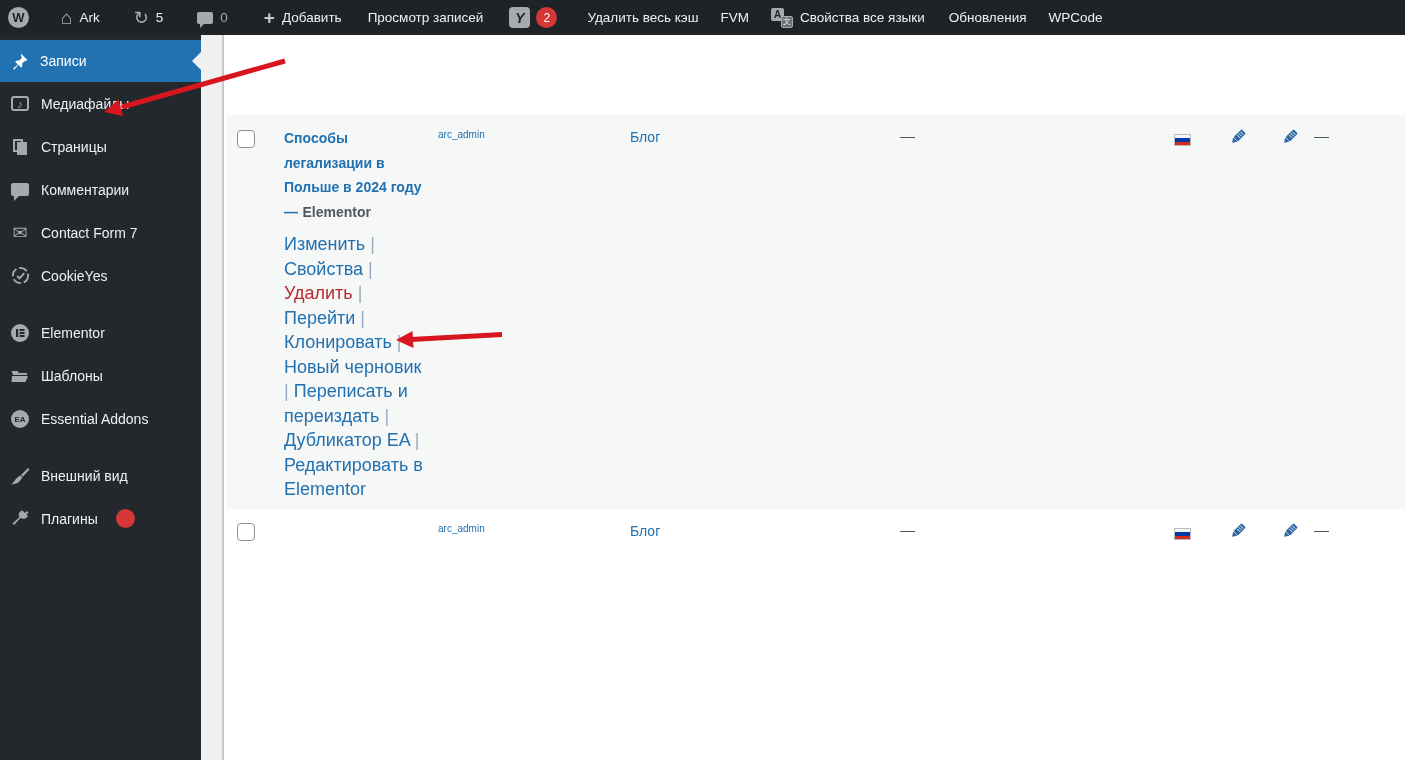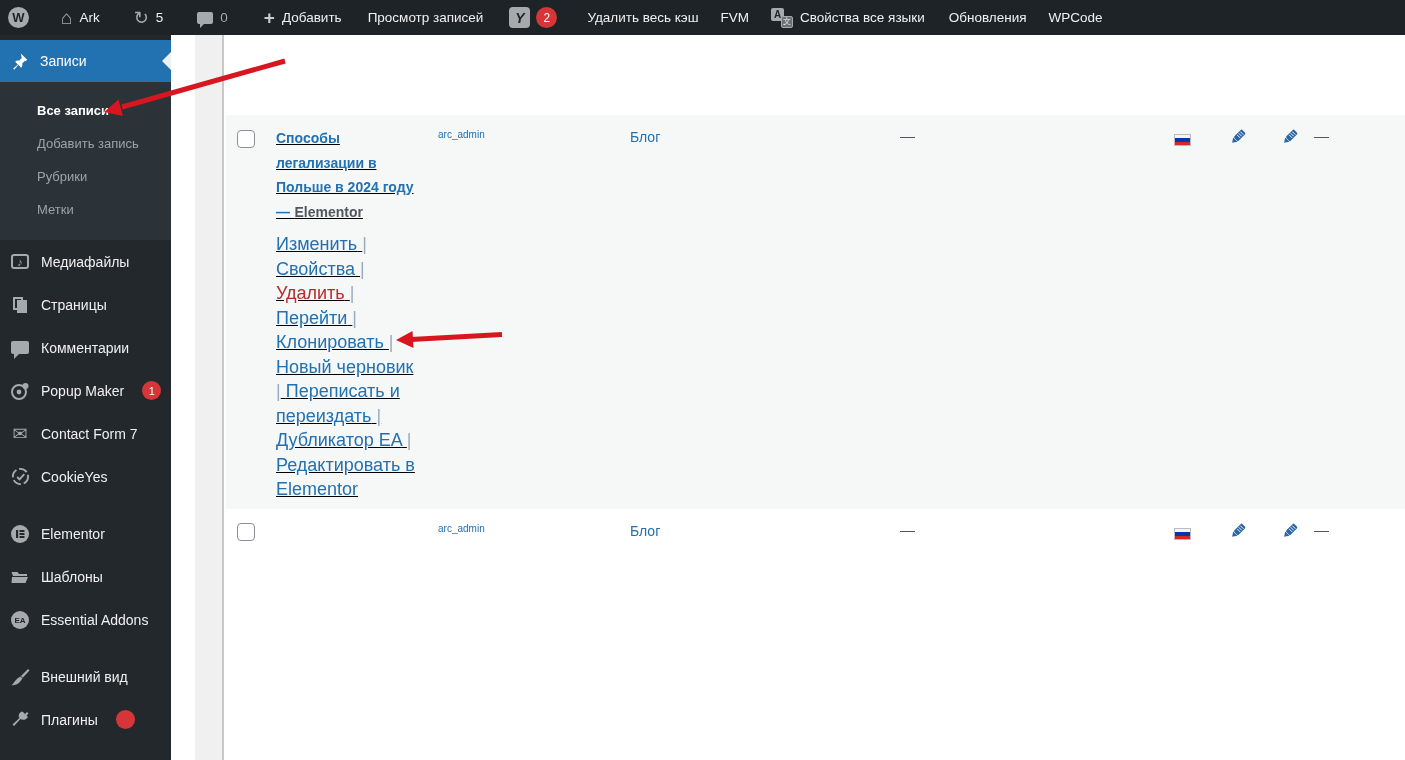--- a/index.html
+++ b/index.html
@@ -42,21 +42,21 @@
     display:flex; align-items:center; justify-content:center; border:1px solid #a7aaad;
   }
   .bubble { position:relative; width:16px; height:12px; background:#a7aaad; border-radius:2px; }
   .bubble:after { content:""; position:absolute; left:3px; bottom:-4px; border:4px solid transparent; border-top-color:#a7aaad; border-left-color:#a7aaad; }
   .plus-glyph { color:#c9cdd1; font-size:19px; font-weight:bold; line-height:1; }
   .update-glyph { color:#a7aaad; font-size:18px; line-height:1; }
   .home-glyph { color:#a7aaad; font-size:19px; line-height:1; }
 
   
   #sidebar {
-    position:absolute; top:35px; left:0; width:171px; bottom:0;
+    position:absolute; top:35px; left:0; width:201px; bottom:0;
     background:#23282d; color:#f0f0f1; font-size:14px; overflow:hidden; z-index:30;
   }
   .menu-current {
     margin-top:5px; height:42px; background:#2271b1; display:flex; align-items:center;
     gap:10px; padding:0 10px; position:relative; cursor:pointer; color:#fff;
   }
   .menu-current .notch {
     position:absolute; right:0; top:50%; transform:translateY(-50%);
     width:0; height:0; border:9px solid transparent; border-right:9px solid #f0f0f1;
   }
@@ -81,21 +81,21 @@
   
   #gutter { position:absolute; left:195px; top:35px; width:29px; bottom:0; background:#f0f0f1; border-right:2px solid #c6c8cb; z-index:10; }
   #content { position:absolute; left:226px; right:0; top:35px; bottom:0; background:#fff; z-index:5; }
   .post-row { position:absolute; left:0; right:0; }
   #row1 { top:80px; height:394px; background:#f6f7f7; }
   #row2 { top:474px; bottom:0; background:#fff; }
   .cb {
     position:absolute; left:11px; top:15px; width:18px; height:18px;
     border:1px solid #8c8f94; border-radius:4px; background:#fff; cursor:pointer;
   }
-  .title-cell { position:absolute; left:50px; top:11px; width:143px; line-height:24.5px;text-decoration:underline; }
+  .title-cell { position:absolute; left:58px; top:11px; width:143px; line-height:24.5px; }
   .post-title { color:#2271b1; font-weight:bold; font-size:14px; overflow-wrap:break-word; word-break:break-word; cursor:pointer; }
   .post-state { color:#50575e; font-weight:bold; font-size:14px; }
   .row-actions { margin-top:8px; font-size:18px; line-height:24.5px; overflow-wrap:break-word; }
   .row-actions .act { color:#2271b1; cursor:pointer; }
   .row-actions .danger { color:#b32d2e; }
   .row-actions .sep { color:#9aabbd; }
   .author-cell { position:absolute; left:212px; top:14px; color:#2271b1; font-size:10px; cursor:pointer; }
   .cat-cell { position:absolute; left:404px; top:14px; color:#2271b1; font-size:14px; cursor:pointer; }
   .dash-cell { position:absolute; top:12px; color:#50575e; font-size:15px; }
   .d1 { left:674px; }
@@ -164,26 +164,20 @@
   <div class="menu-current">
     <span class="icon20">
       <svg width="18" height="18" viewBox="0 0 20 20">
         <path fill="#ffffff" d="M11 1.6 18 8.6 16.2 10.3 15.2 10 12.5 12.7 c.4 1.9 -.1 3.6 -1.2 4.7 L8.2 14.3 3.6 19.6 2.4 18.4 7.7 13.8 4.6 10.7 c1.1-1.1 2.8-1.6 4.7-1.2 L12 6.8 11.7 5.8 z"></path>
       </svg>
     </span>
     <span>Записи</span>
     <span class="notch"></span>
   </div>
 
-  <div class="submenu">
-    <div class="submenu-item active">Все записи</div>
-    <div class="submenu-item">Добавить запись</div>
-    <div class="submenu-item">Рубрики</div>
-    <div class="submenu-item">Метки</div>
-  </div>
 
   <div class="menu-item">
     <span class="icon20">
         <span class="media-ico">♪</span>
       </span>
     <span>Медиафайлы</span>
   </div>
 
   <div class="menu-item">
     <span class="icon20">
@@ -195,31 +189,20 @@
     <span>Страницы</span>
   </div>
 
   <div class="menu-item">
     <span class="icon20">
         <span class="bubble-lg"></span>
       </span>
     <span>Комментарии</span>
   </div>
 
-  <div class="menu-item">
-    <span class="icon20">
-      <svg width="20" height="20" viewBox="0 0 20 20">
-        <circle cx="9" cy="11" r="7" fill="none" stroke="#a7aaad" stroke-width="2"></circle>
-        <circle cx="9" cy="11" r="2.4" fill="#a7aaad"></circle>
-        <circle cx="15.5" cy="5" r="3" fill="#a7aaad"></circle>
-      </svg>
-    </span>
-    <span>Popup Maker</span>
-    <span class="menu-badge">1</span>
-  </div>
 
   <div class="menu-item">
     <span class="icon20">
         <span class="env-glyph">✉</span>
       </span>
     <span>Contact Form 7</span>
   </div>
 
   <div class="menu-item">
     <span class="icon20">

